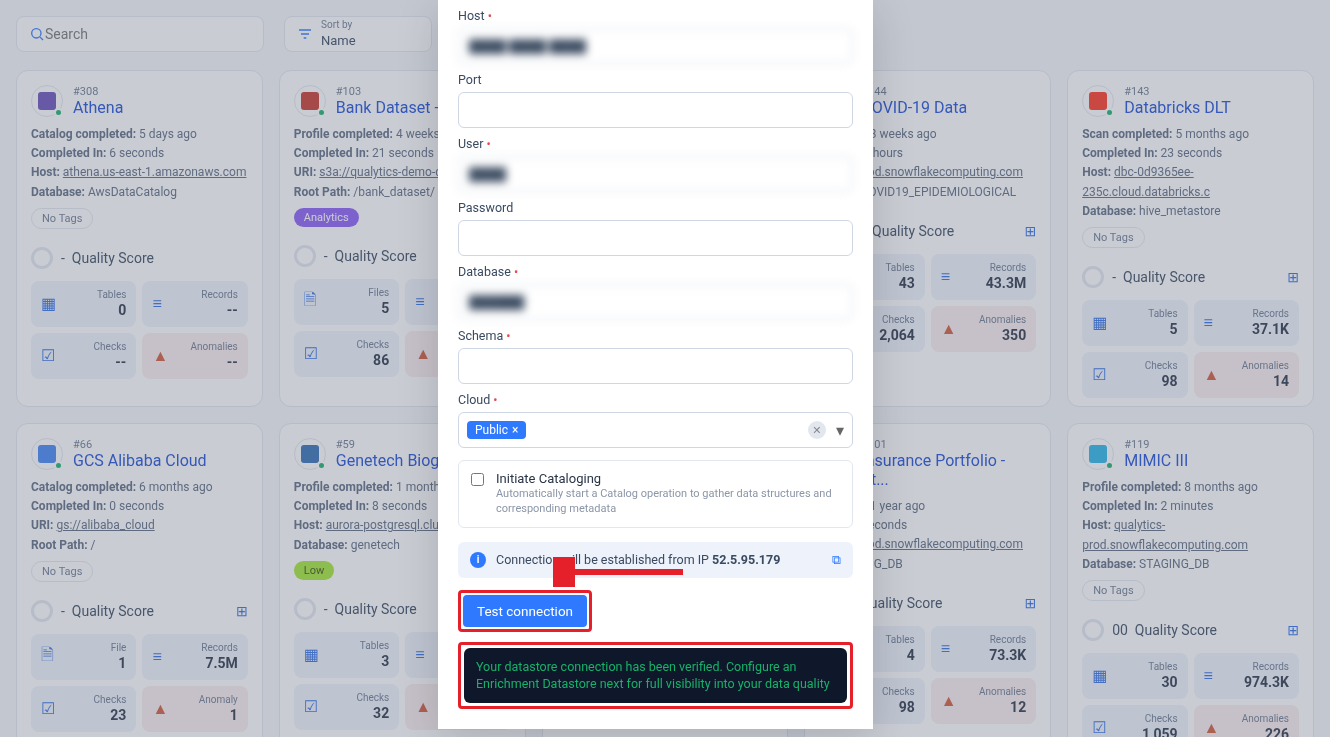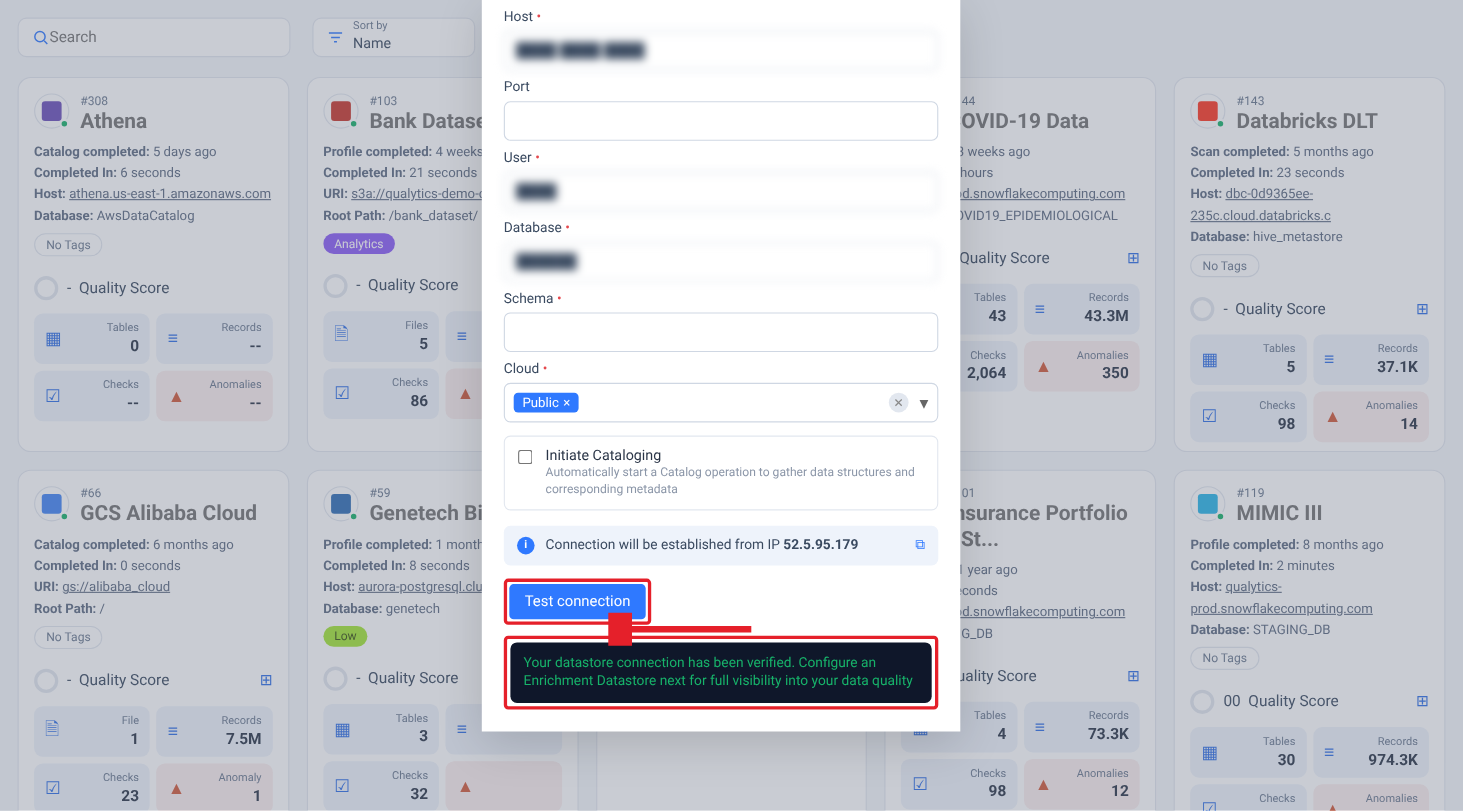--- a/index.html
+++ b/index.html
@@ -14,21 +14,21 @@
 .sort-val{font-size:13px;color:#3a4a60;line-height:1.2}
 .grid{display:grid;grid-template-columns:repeat(5,1fr);gap:16px}
 .card{background:#fff;border:1px solid #e2e7ef;border-radius:12px;padding:14px 14px 8px;min-height:160px}
 .card-head{display:flex;align-items:flex-start;gap:10px;margin-bottom:8px}
 .ds-icon{width:32px;height:32px;border-radius:50%;border:1px solid #e2e7ef;display:flex;align-items:center;justify-content:center;position:relative;flex-shrink:0}
 .ds-icon .inner{width:18px;height:18px;border-radius:3px}
 .dot{width:9px;height:9px;border-radius:50%;position:absolute;right:-1px;bottom:-1px;border:2px solid #fff}
 .dot.green{background:#17b26a}
 .dot.red{background:#e5484d}
 .card-id{font-size:11px;color:#6b7a90}
-.card-title{font-size:19px;color:#737373;font-weight:700}
+.card-title{font-size:16px;color:#1d4ed8;font-weight:400}
 .meta{font-size:12px;color:#5d6b82;line-height:1.6}
 .meta a{color:#5d6b82;text-decoration:underline}
 .tag{display:inline-block;font-size:11px;padding:3px 10px;border-radius:12px;border:1px solid #e2e7ef;color:#6b7a90;margin-top:6px}
 .tag.analytics{background:#8b5cf6;color:#fff;border:none}
 .tag.low{background:#a3e635;color:#3a5210;border:none}
 .score-row{display:flex;align-items:center;gap:8px;margin-top:12px;padding:6px 0}
 .score-circle{width:22px;height:22px;border:3px solid #e2e7ef;border-radius:50%}
 .score-txt{font-size:14px;color:#3a4a60}
 .tree-icon{margin-left:auto;color:#2f6fe6;font-size:14px}
 .stats{display:grid;grid-template-columns:1fr 1fr;gap:6px;margin-top:6px}
@@ -470,20 +470,24 @@
   </div>
   <div class="field">
     <label class="field-lbl">Port</label>
     <input class="field-input" style="">
   </div>
   <div class="field">
     <label class="field-lbl"><span>User</span> <span class="req">•</span></label>
     <input class="field-input blur" value="████" style="">
   </div>
   <div class="field">
+    <label class="field-lbl">Password</label>
+    <input class="field-input" type="password" style="">
+  </div>
+  <div class="field">
     <label class="field-lbl"><span>Database</span> <span class="req">•</span></label>
     <input class="field-input blur" value="██████" style="">
   </div>
   <div class="field">
     <label class="field-lbl"><span>Schema</span> <span class="req">•</span></label>
     <input class="field-input" style="">
   </div>
   <div class="field">
     <label class="field-lbl"><span>Cloud</span> <span class="req">•</span></label>
     <div class="teams-box">

